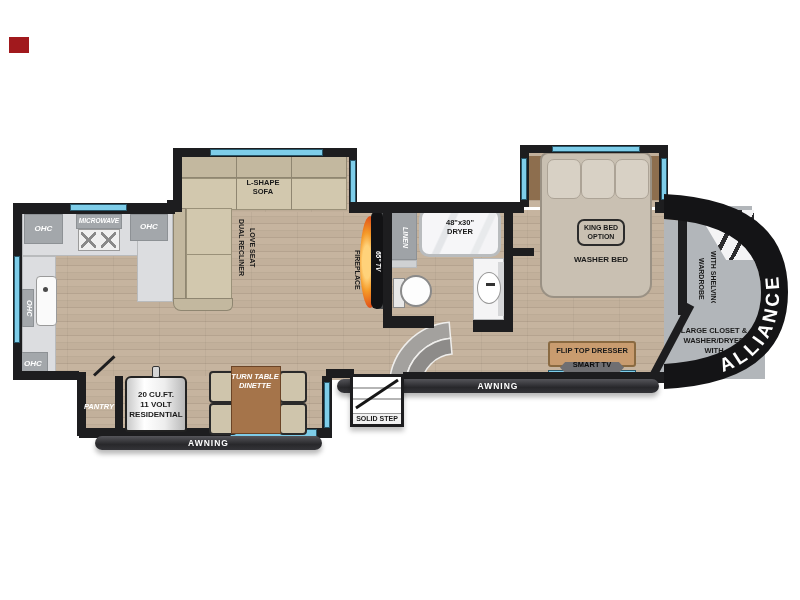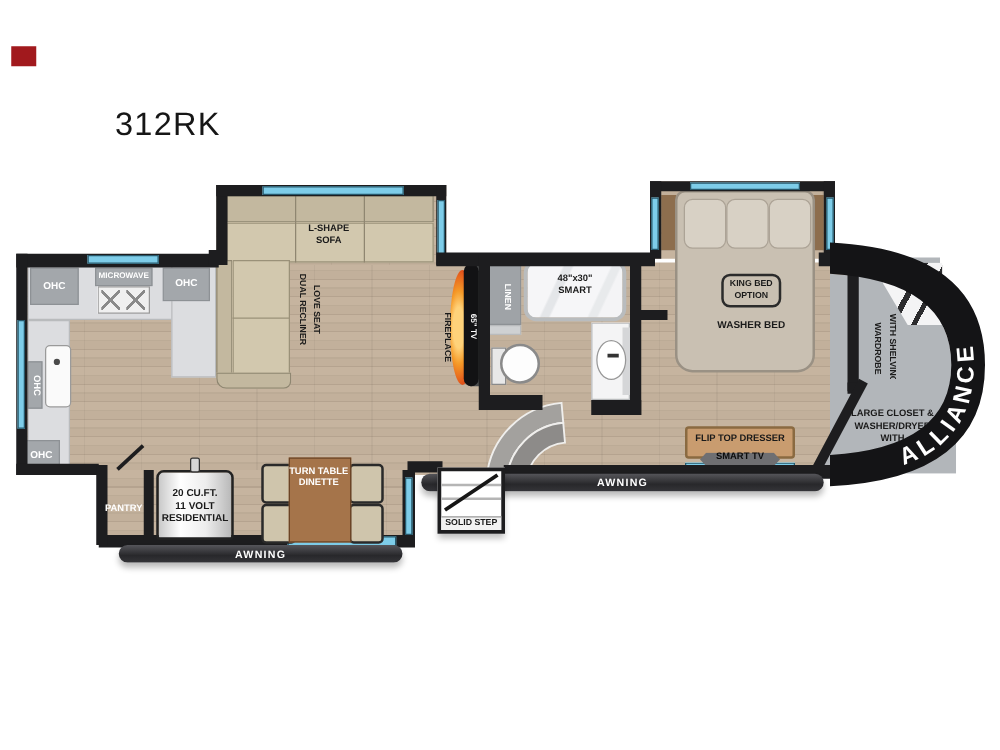--- a/index.html
+++ b/index.html
@@ -11,38 +11,37 @@
   .wood{position:absolute;background:
       repeating-linear-gradient(90deg,rgba(0,0,0,.04) 0 1px,transparent 1px 46px),
       repeating-linear-gradient(180deg,#c6b49f 0 6px,#bcab96 6px 7px,#c2b09b 7px 13px,#b5a38f 13px 14px);}
   .counter{position:absolute;background:#dcdde0;box-shadow:inset 0 0 0 1px #b9bbbd;}
   .cab{position:absolute;background:#a3a7ab;box-shadow:inset 0 0 0 1px #8d9195;}
   .gray{position:absolute;background:#b2b6ba;}
   .sofaA{position:absolute;background:#c3b89f;box-shadow:inset 0 0 0 1px #8f8671;}
   .sofaB{position:absolute;background:#d2c8ae;box-shadow:inset 0 0 0 1px #9a9179;}
   .lbl{position:absolute;font-weight:bold;color:#1a1a1a;text-align:center;
        white-space:nowrap;line-height:1.2;}
-  .w{color:#fff;}
+  .w{color:#fff;font-style:italic;}
   .vt{writing-mode:vertical-rl;text-orientation:mixed;}
   .awn{position:absolute;height:14px;border-radius:8px;color:#fff;font-weight:bold;
        background:linear-gradient(#55555a,#28282b 60%,#343438);
        box-shadow:0 4px 5px rgba(0,0,0,.28);display:flex;align-items:center;justify-content:center;}
   .chair{position:absolute;background:#cfc5ac;border:2px solid #2a2a2a;border-radius:4px;}
   .burner{position:absolute;width:15px;height:16px;
       background:linear-gradient(45deg,transparent 44%,#8a8a8a 44% 56%,transparent 56%),
                  linear-gradient(-45deg,transparent 44%,#8a8a8a 44% 56%,transparent 56%);}
 </style>
 </head>
 <body>
 
 <div id="stage">
 
   <div class="abs" style="left:9px;top:37px;width:20px;height:16px;background:#a1191d;"></div>
 
-  <div class="lbl" style="left:92px;top:84px;font-size:26px;font-weight:normal;letter-spacing:1px;color:#161616;">312RK</div>
 
   <div class="wood" style="left:21px;top:210px;width:659px;height:170px;"></div>
   <div class="wood" style="left:173px;top:148px;width:184px;height:64px;"></div>
   <div class="wood" style="left:520px;top:145px;width:148px;height:62px;"></div>
   <div class="wood" style="left:79px;top:376px;width:253px;height:56px;"></div>
 
   <div class="counter" style="left:22px;top:212px;width:151px;height:44px;"></div>
   <div class="counter" style="left:137px;top:212px;width:36px;height:90px;"></div>
   <div class="counter" style="left:22px;top:256px;width:34px;height:120px;"></div>
   <div class="cab" style="left:24px;top:214px;width:39px;height:30px;"></div>
@@ -83,21 +82,21 @@
   <div class="lbl w vt" style="left:373px;top:238px;width:9px;height:46px;font-size:6.5px;">65" TV</div>
   <div class="lbl vt" style="left:350px;top:230px;width:11px;height:80px;font-size:7px;">FIREPLACE</div>
 
   <div class="cab" style="left:391px;top:212px;width:26px;height:48px;background:#9fa3a7;"></div>
   <div class="lbl w vt" style="left:398px;top:218px;width:11px;height:38px;font-size:7px;">LINEN</div>
   <div class="counter" style="left:391px;top:260px;width:26px;height:8px;background:#cfd1d3;"></div>
   <div class="abs" style="left:419px;top:208px;width:82px;height:49px;border:3px solid #b9bcbe;border-radius:10px;
               background:linear-gradient(115deg,#f6f6f8 0 30%,#e4e6e9 32% 38%,#f6f6f8 40% 70%,#e8eaec 72% 78%,#f4f4f6 80%);box-sizing:border-box;"></div>
   <div class="lbl" style="left:424px;top:218px;width:72px;font-size:7.5px;">
     <div>48"x30"</div>
-    <div>SMART</div>
+    <div>DRYER</div>
   </div>
   <div class="abs" style="left:393px;top:278px;width:10px;height:28px;background:#e8e8e8;border:1px solid #8a8a8a;"></div>
   <div class="abs" style="left:400px;top:275px;width:32px;height:32px;background:#fdfdfd;border:2px solid #8a8a8a;border-radius:50%;box-sizing:border-box;"></div>
   <div class="counter" style="left:473px;top:258px;width:31px;height:62px;background:#f4f4f5;"></div>
   <div class="abs" style="left:498px;top:262px;width:6px;height:54px;background:#d5d6d8;"></div>
   <div class="abs" style="left:477px;top:272px;width:22px;height:30px;background:#fff;border:1px solid #979797;border-radius:50%;"></div>
   <div class="abs" style="left:486px;top:283px;width:9px;height:3px;background:#333;"></div>
 
   <svg class="abs" style="left:385px;top:318px;" width="74" height="74" viewBox="0 0 74 74">
     <path d="M 4.3 64.2 A 66 66 0 0 1 64.2 4.3 L 65.6 20.2 A 50 50 0 0 0 20.2 65.6 Z" fill="#a3a19e" stroke="#efeeec" stroke-width="1.5"></path>

